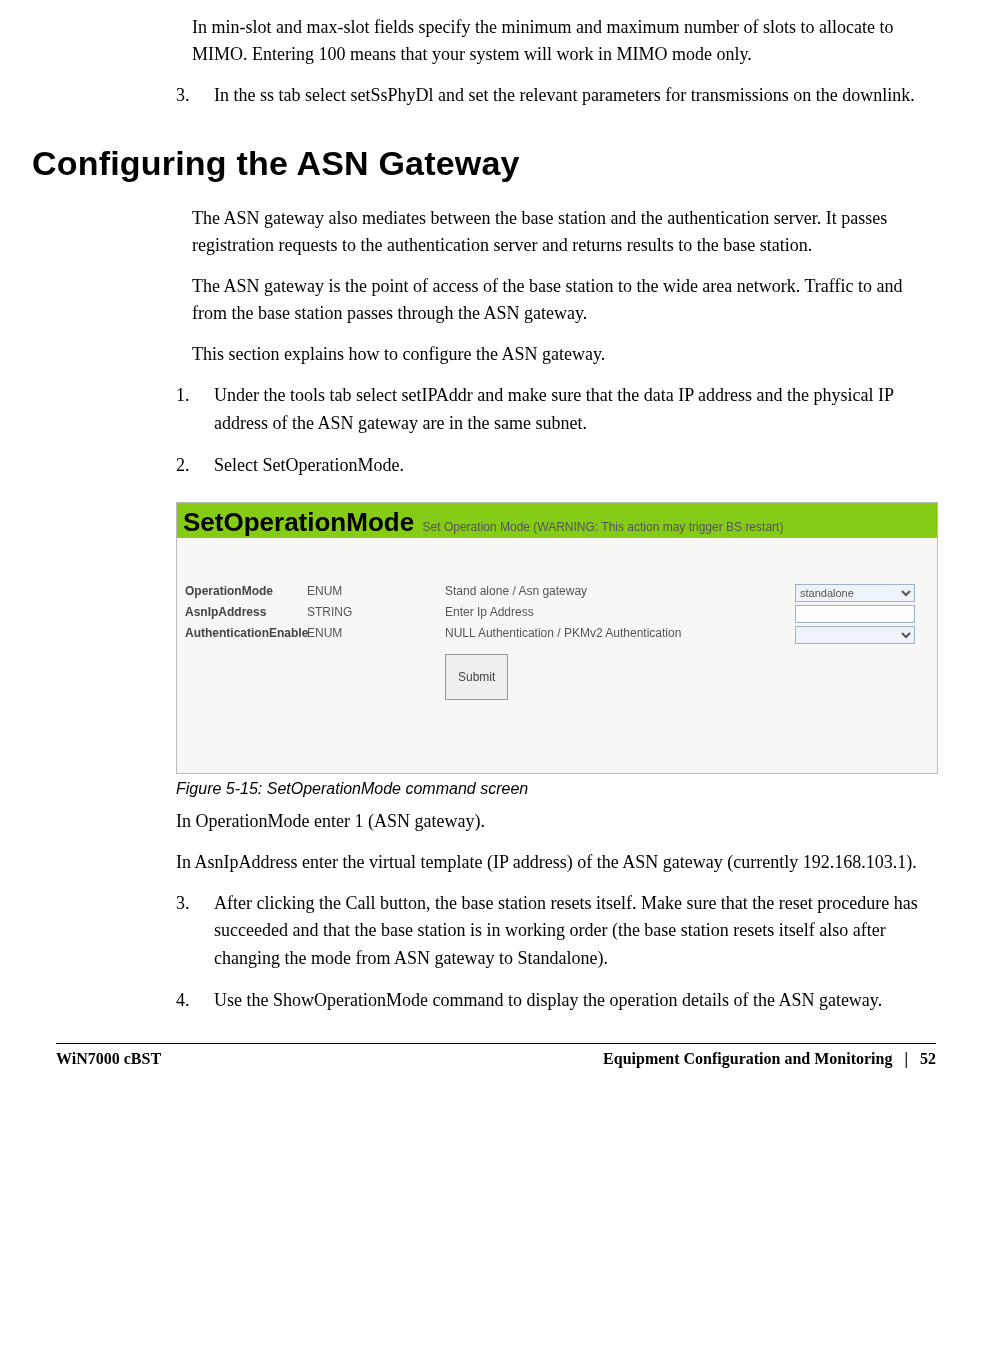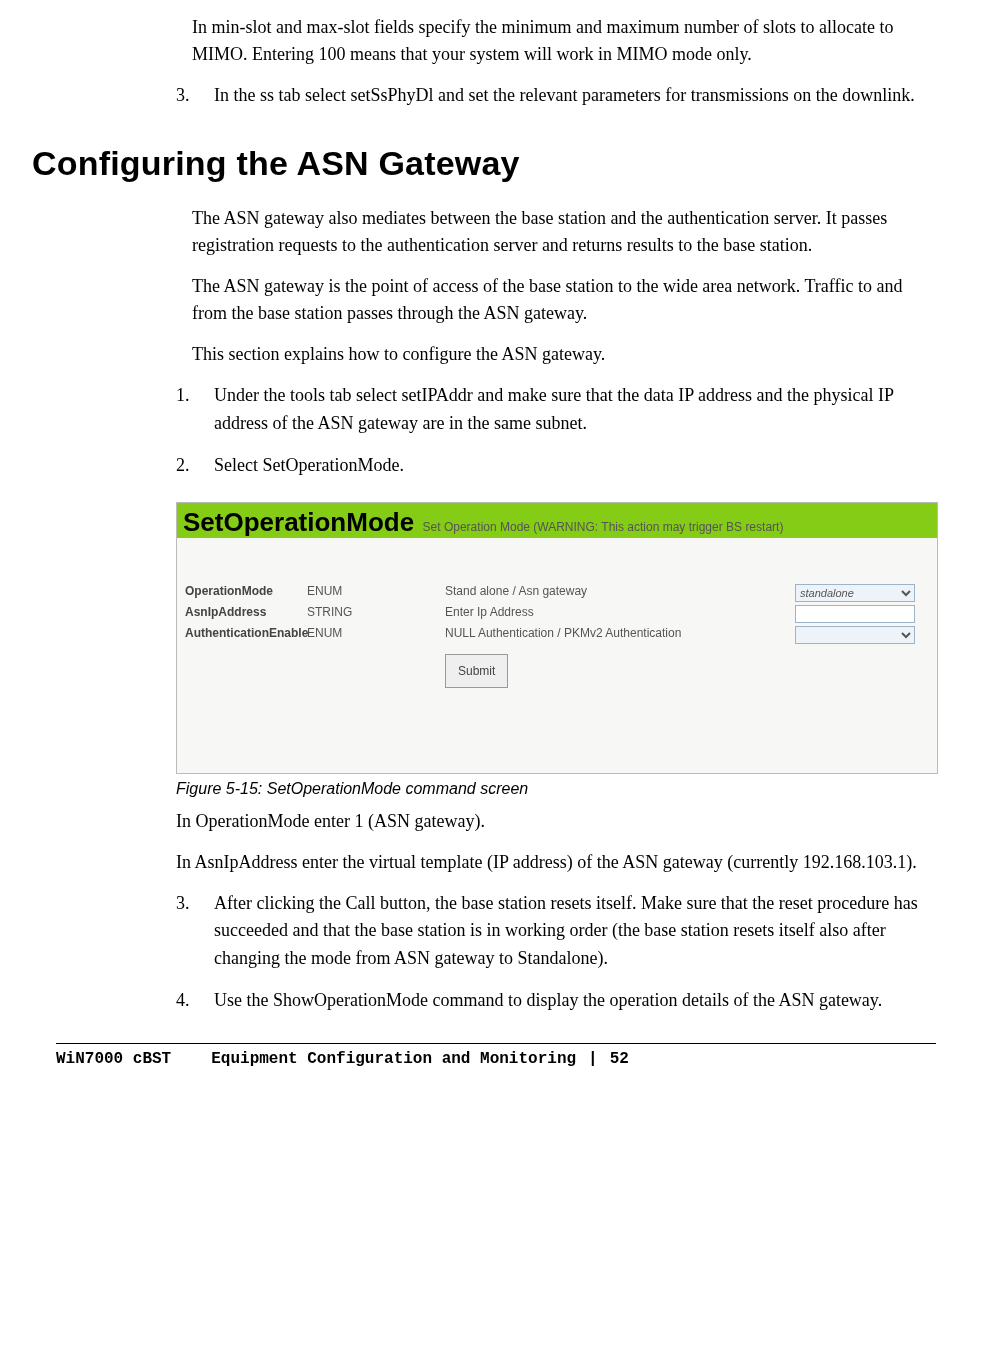--- a/index.html
+++ b/index.html
@@ -96,31 +96,30 @@
   .fig-row .c4 { width: 170px; text-align:right;}
   .fig-select, .fig-input {
     font-family: Verdana, Arial, sans-serif;
     font-size: 11px;
     border: 1px solid #9db3c8;
     background: #eef3f9;
     height: 18px;
     box-sizing: border-box;
     width: 120px;
     color:#555;
-    font-style:italic;
   }
   .fig-input { background:#fff; }
   .fig-submit-row {
     margin-top: 10px;
     margin-left: 260px;
   }
   .fig-submit {
     font-family: Verdana, Arial, sans-serif;
     font-size: 12px;
-    padding: 9px 12px;
+    padding: 15px 12px;
     border: 1px solid #999;
     background: #efefef;
     color:#444;
   }
   .figure-caption {
     font-family: Arial, Helvetica, sans-serif;
     font-style: italic;
     font-size: 16px;
     margin: 6px 0 10px 0;
   }
@@ -129,21 +128,22 @@
     line-height: 1.5;
     margin: 0 0 14px 0;
   }
   .footer-rule {
     border: none;
     border-top: 1.5px solid #000;
     margin: 28px 0 6px 0;
   }
   .footer {
     display: flex;
-    font-family: Liberation Mono, monospace;
+    justify-content: space-between;
+    font-family: Liberation Serif, serif;
     font-weight: 700;
     font-size: 16px;
     padding: 0 0 24px 0;
   }
   .footer .right {
     display:flex;
     align-items:center;
     padding-left:40px;
   }
   .footer .sep {

